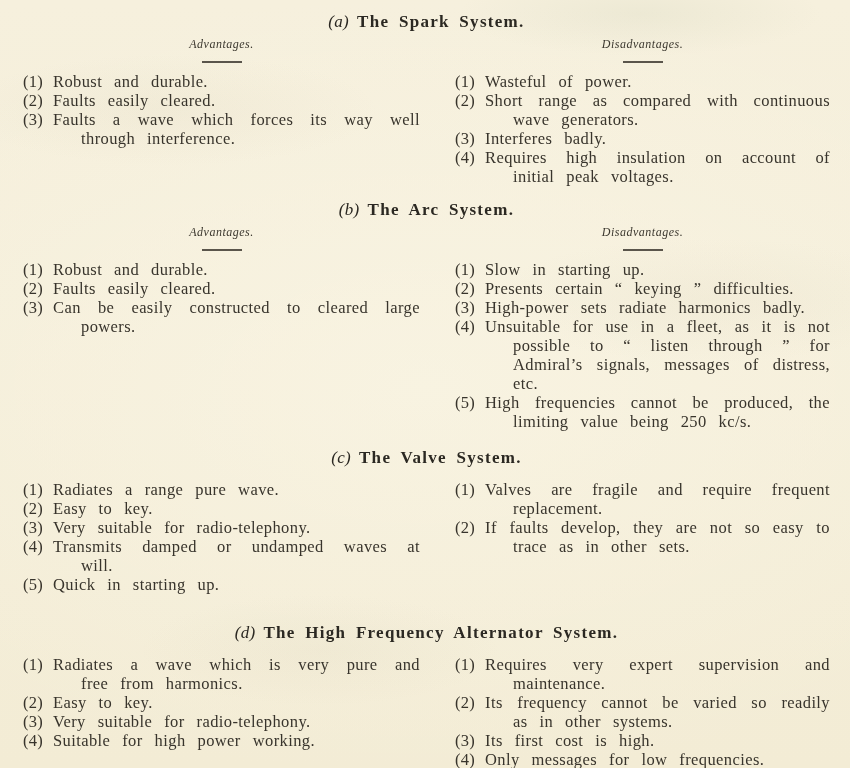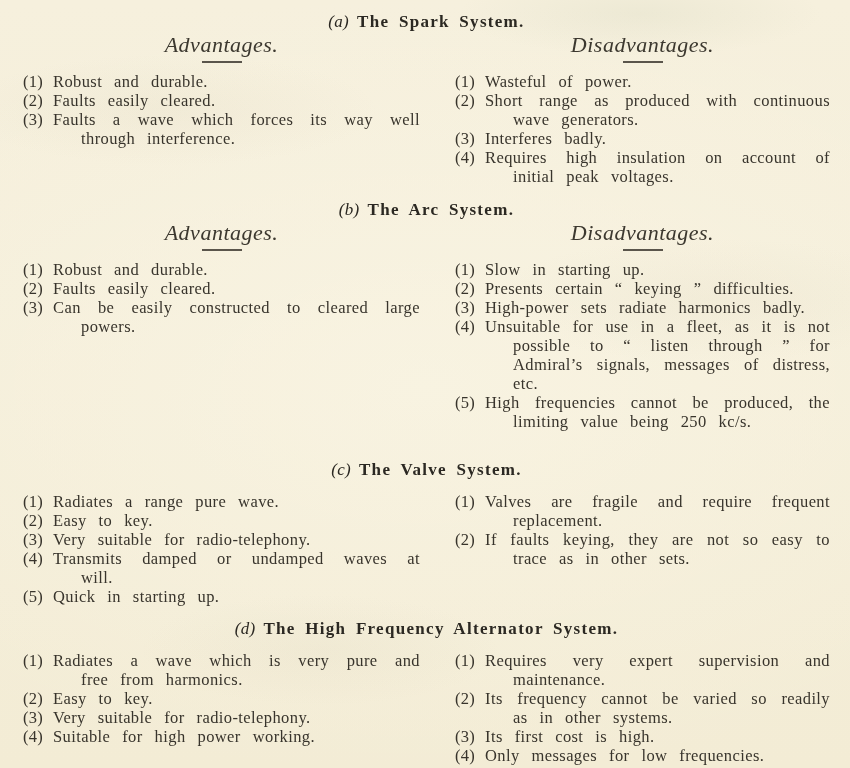--- a/index.html
+++ b/index.html
@@ -19,22 +19,22 @@
       linear-gradient(#f6f0dd, #f3ecd5);
   }
   .page {
     box-sizing: border-box;
     width: 850px;
     height: 768px;
     padding: 11px 20px 0 23px;
   }
   section { margin: 0; }
   .sec-a { margin-bottom: 13px; }
-  .sec-b { margin-bottom: 28px; font-family: Liberation Serif, serif; }
-  .sec-c { margin-bottom: 12px; }
+  .sec-b { margin-bottom: 16px; font-family: Liberation Serif, serif; }
+  .sec-c { margin-bottom: 28px; }
   .sec-head {
     margin: 0;
     text-align: center;
     font-size: 17px;
     line-height: 21px;
     font-weight: bold;
     color: #2b2822;
     letter-spacing: 1.3px;
     word-spacing: 4px;
   }
@@ -47,21 +47,21 @@
   .no-colheads .sec-head { margin-bottom: 12px; }
   .col-heads {
     display: grid;
     grid-template-columns: 397px 1fr;
     gap: 35px;
     margin-top: 3px;
   }
   .col-head {
     text-align: center;
     font-style: italic;
-    font-size: 22px;
+    font-size: 12px;
     line-height: 19px;
     letter-spacing: 0.5px;
     color: #3c382f;
   }
   .rule {
     display: block;
     width: 40px;
     height: 2px;
     background: #5a554b;
     margin: 7px auto 0 auto;
@@ -132,21 +132,21 @@
             <span class="txt">Faults a wave which forces its way well through interference.</span>
           </li>
       </ol>
       <ol class="plist">
         <li class="item">
             <span class="num">(1)</span>
             <span class="txt">Wasteful of power.</span>
           </li>
         <li class="item">
             <span class="num">(2)</span>
-            <span class="txt">Short range as produced with continuous wave generators.</span>
+            <span class="txt">Short range as compared with continuous wave generators.</span>
           </li>
         <li class="item">
             <span class="num">(3)</span>
             <span class="txt">Interferes badly.</span>
           </li>
         <li class="item">
             <span class="num">(4)</span>
             <span class="txt">Requires high insulation on account of initial peak voltages.</span>
           </li>
       </ol>
@@ -234,21 +234,21 @@
             <span class="txt">Quick in starting up.</span>
           </li>
       </ol>
       <ol class="plist">
         <li class="item">
             <span class="num">(1)</span>
             <span class="txt">Valves are fragile and require frequent replacement.</span>
           </li>
         <li class="item">
             <span class="num">(2)</span>
-            <span class="txt">If faults keying, they are not so easy to trace as in other sets.</span>
+            <span class="txt">If faults develop, they are not so easy to trace as in other sets.</span>
           </li>
       </ol>
     </div>
   </section>
 
   <section class="sec-d no-colheads">
     <h2 class="sec-head">
       <span class="sec-label">(d)</span><span class="sec-title">The High Frequency Alternator System.</span>
     </h2>
     <div class="cols">

